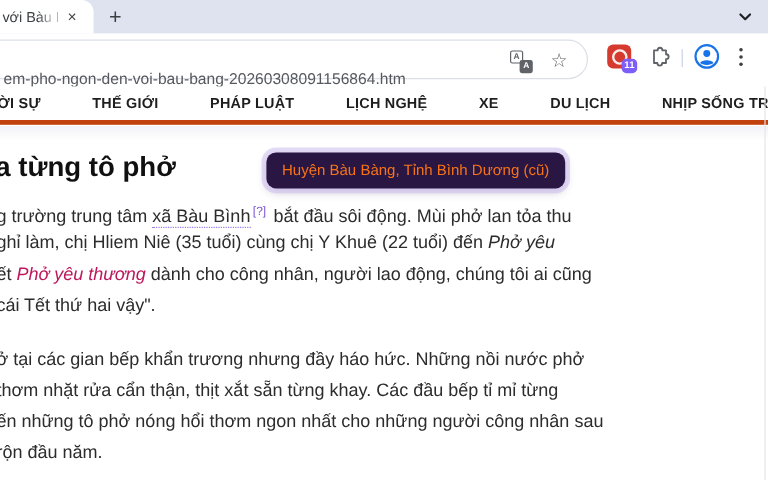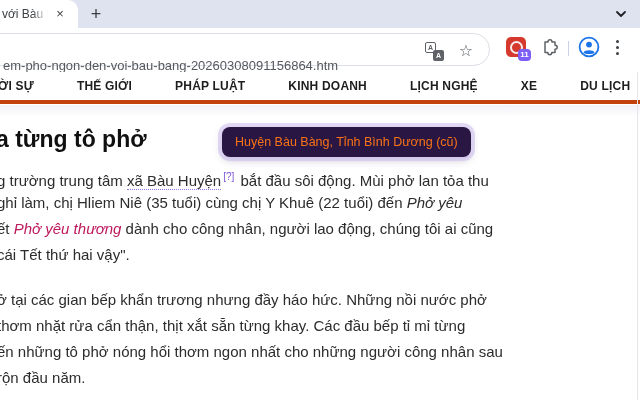--- a/index.html
+++ b/index.html
@@ -120,35 +120,34 @@
         <i></i>
         <i></i>
         <i></i>
       </span>
   </div>
 
   <nav class="site-nav">
       <span class="nav-item">ỜI SỰ</span>
       <span class="nav-item">THẾ GIỚI</span>
       <span class="nav-item">PHÁP LUẬT</span>
-      <span class="nav-item">KINH DOANH</span>
       <span class="nav-item">LỊCH NGHỆ</span>
       <span class="nav-item">XE</span>
       <span class="nav-item">DU LỊCH</span>
       <span class="nav-item">NHỊP SỐNG TRẺ</span>
       <span class="nav-item active">VĂN HÓA</span>
     </nav>
   <div class="nav-fade"></div>
 
   <h1 class="headline">a từng tô phở</h1>
 
   <div class="tooltip">Huyện Bàu Bàng, Tỉnh Bình Dương (cũ)</div>
 
   <div class="para" id="para1">
-      <div class="line"><span>g trường trung tâm </span><span class="term">xã Bàu Huyện</span><sup class="cite">[?]</sup><span> bắt đầu sôi động. Mùi phở lan tỏa thu</span></div>
+      <div class="line"><span>g trường trung tâm </span><span class="term">xã Bàu Bình</span><sup class="cite">[?]</sup><span> bắt đầu sôi động. Mùi phở lan tỏa thu</span></div>
       <div class="line"><span>ghỉ làm, chị Hliem Niê (35 tuổi) cùng chị Y Khuê (22 tuổi) đến </span><em>Phở yêu</em></div>
       <div class="line"><span>ết </span><a class="linkem">Phở yêu thương</a><span> dành cho công nhân, người lao động, chúng tôi ai cũng</span></div>
       <div class="line"><span>cái Tết thứ hai vậy".</span></div>
     </div>
   <div class="para" id="para2">
       <div class="line"><span>ở tại các gian bếp khẩn trương nhưng đầy háo hức. Những nồi nước phở</span></div>
       <div class="line"><span>thơm nhặt rửa cẩn thận, thịt xắt sẵn từng khay. Các đầu bếp tỉ mỉ từng</span></div>
       <div class="line"><span>ến những tô phở nóng hổi thơm ngon nhất cho những người công nhân sau</span></div>
       <div class="line"><span>rộn đầu năm.</span></div>
     </div>

